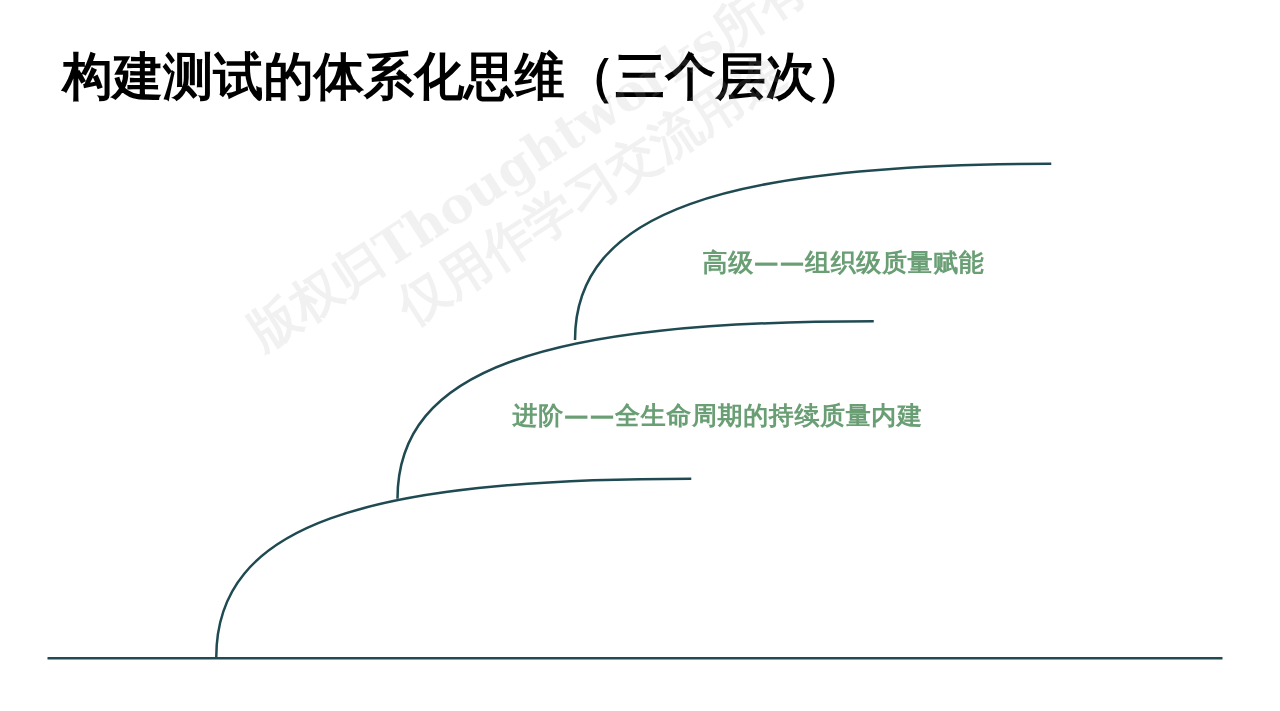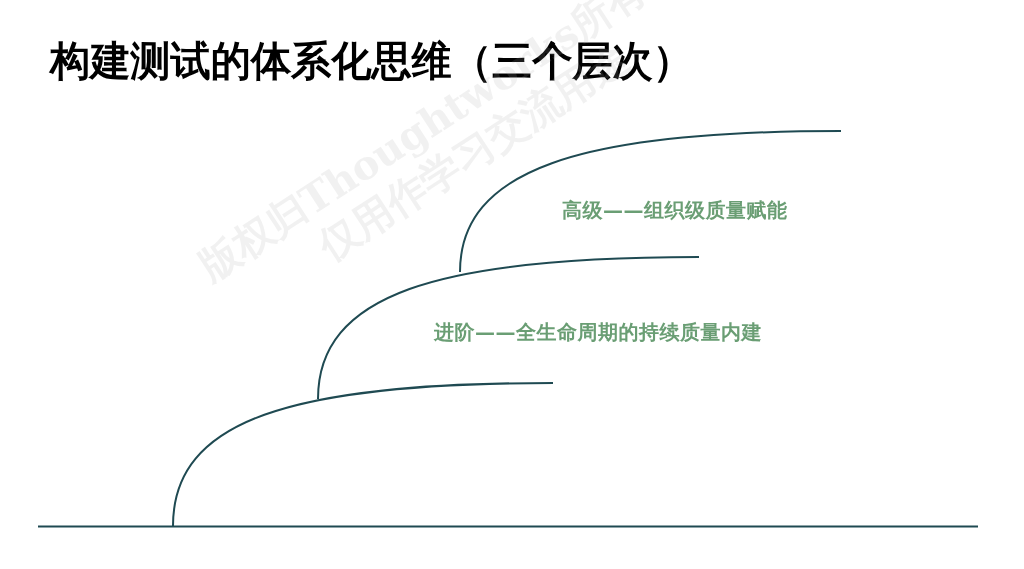--- a/index.html
+++ b/index.html
@@ -76,16 +76,16 @@
 
     <line x1="38" y1="526.5" x2="978" y2="526.5" stroke="#1f4a52" stroke-width="2"></line>
 
     <path d="M 173 526 C 173 420, 290 383, 553 383" fill="none" stroke="#1f4a52" stroke-width="2"></path>
 
     <path d="M 318 399 C 318 295, 435 257, 699 257" fill="none" stroke="#1f4a52" stroke-width="2"></path>
 
     <path d="M 460 272 C 460 170, 578 131, 841 131" fill="none" stroke="#1f4a52" stroke-width="2"></path>
   </svg>
 
-  <div class="level-label" style="left:410px; top:319px; color:#6a9e74;margin-left:24px;">进阶——全生命周期的持续质量内建</div>
+  <div class="level-label" style="left:410px; top:319px; color:#6a9e74;">进阶——全生命周期的持续质量内建</div>
   <div class="level-label" style="left:562px; top:197px; color:#6a9e74;">高级——组织级质量赋能</div>
 
 </div>
 
 </body></html>

